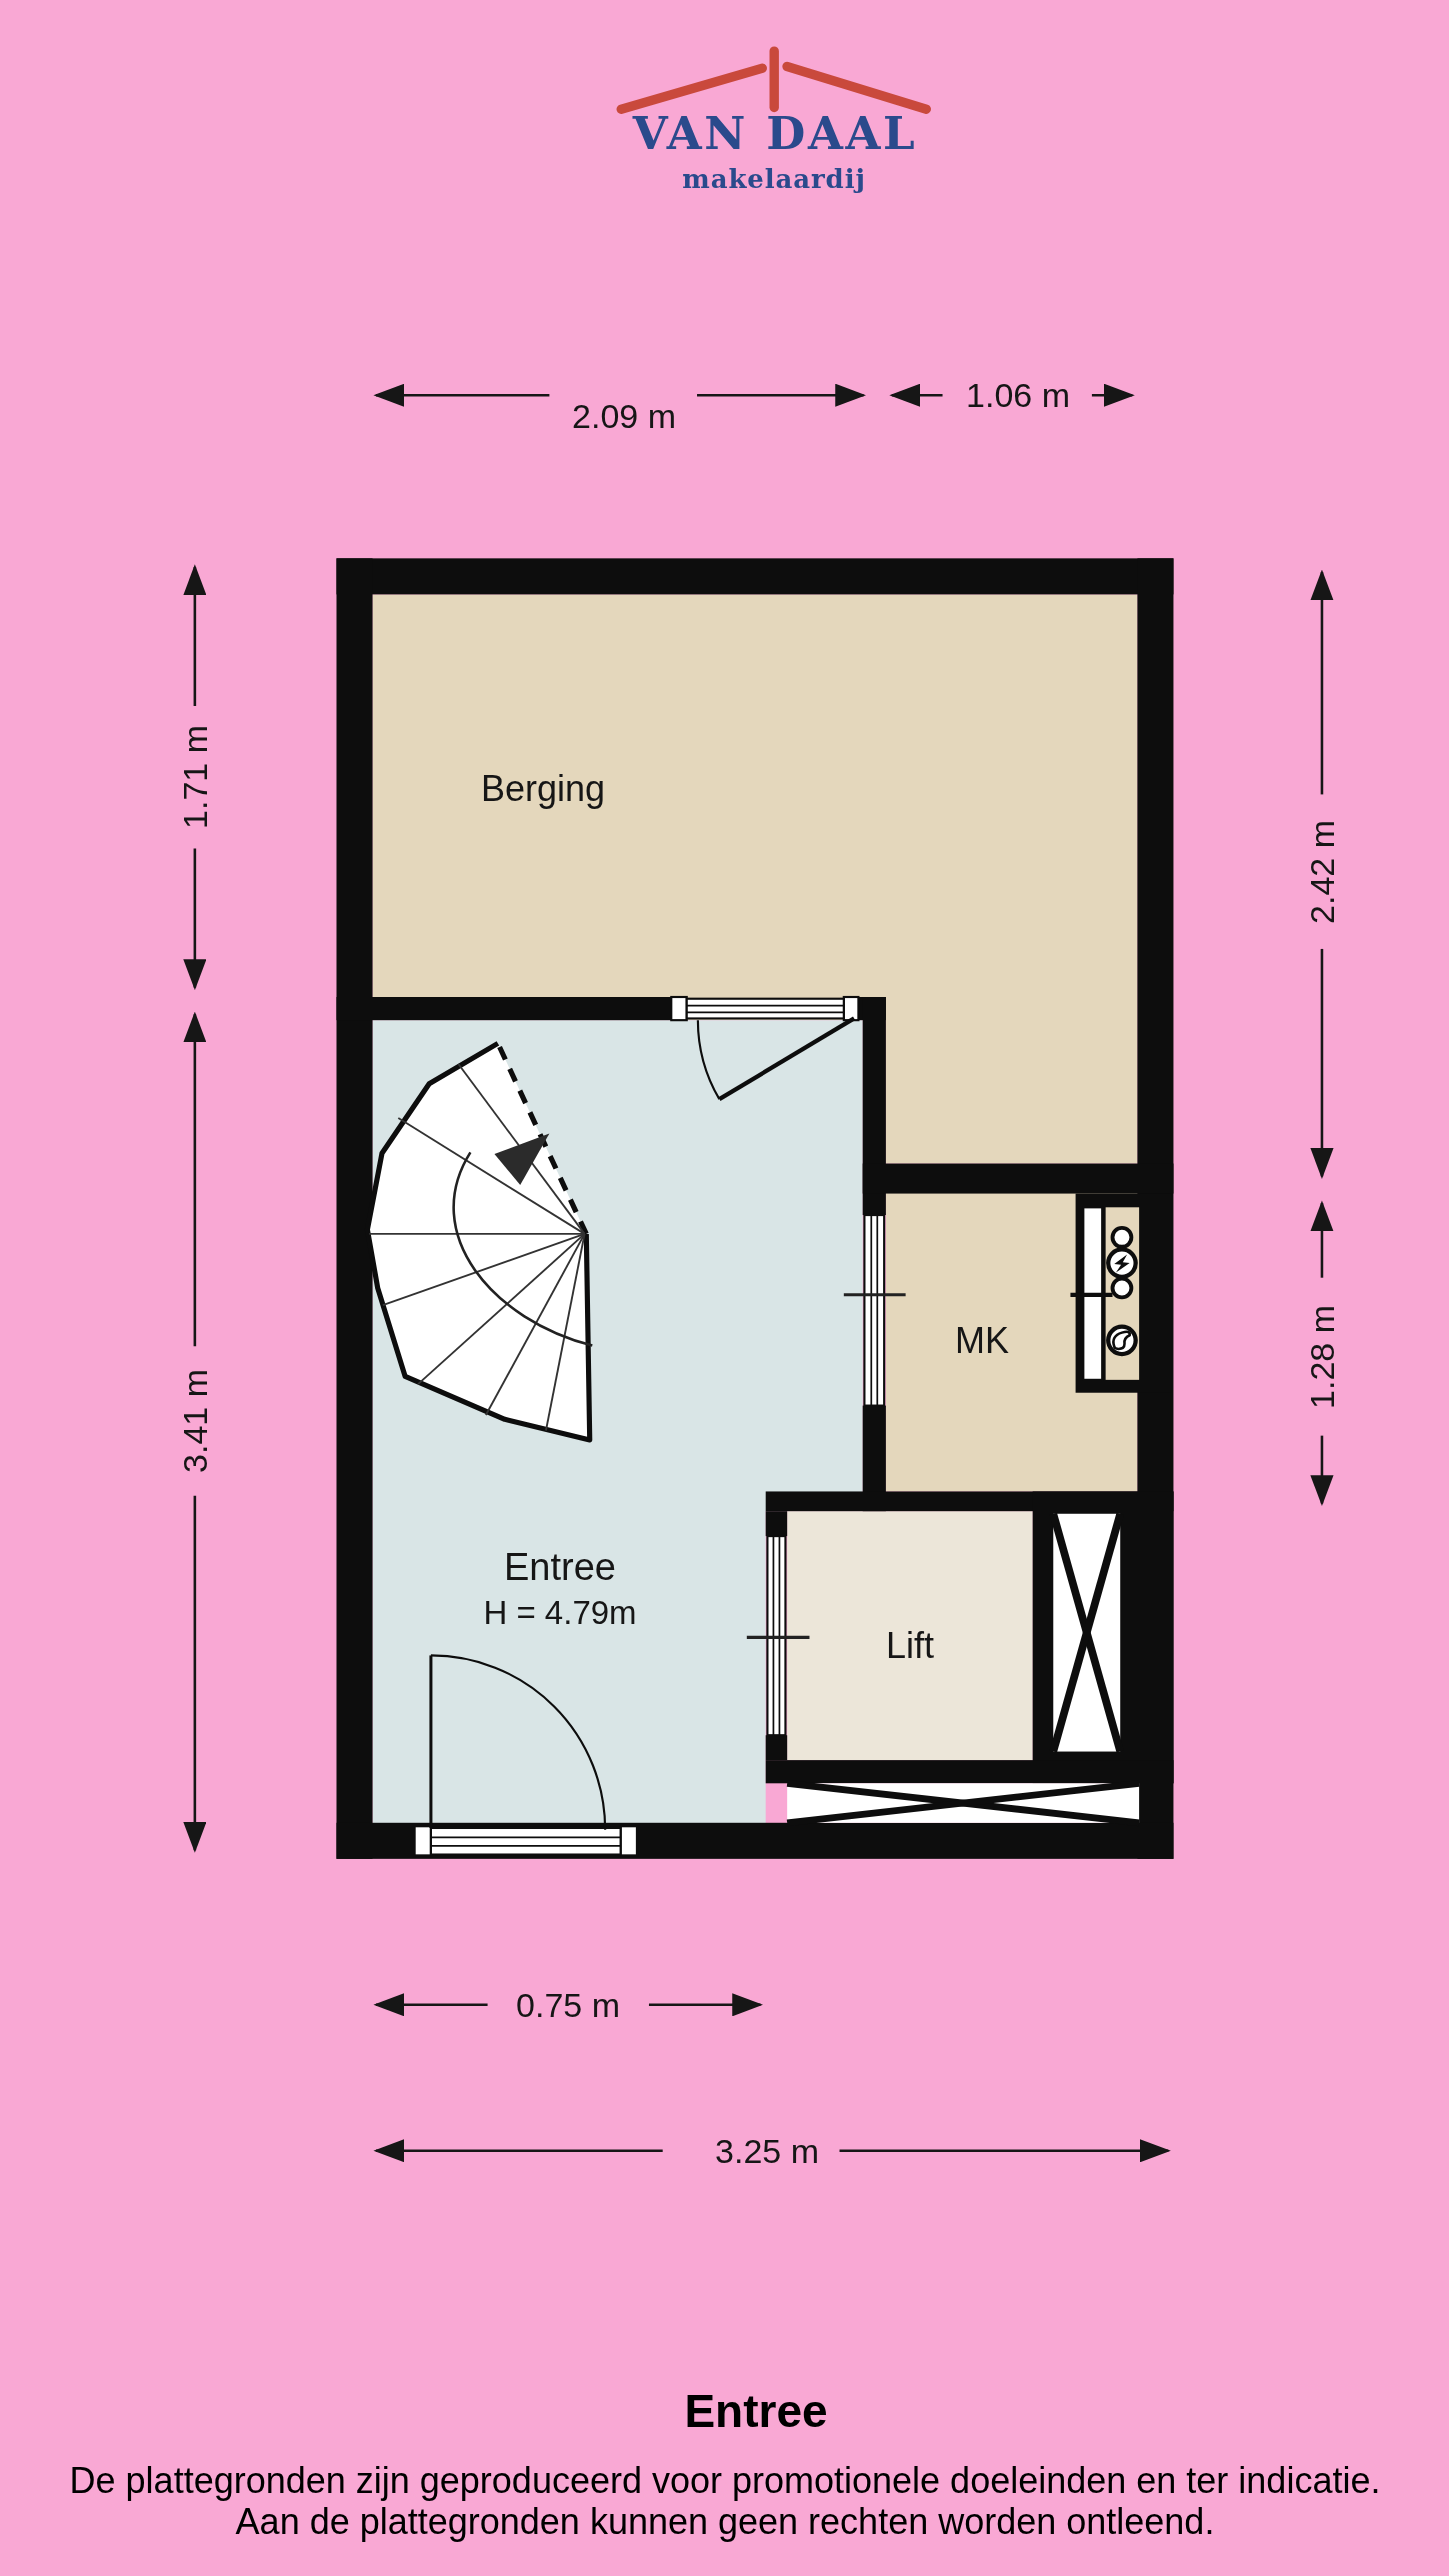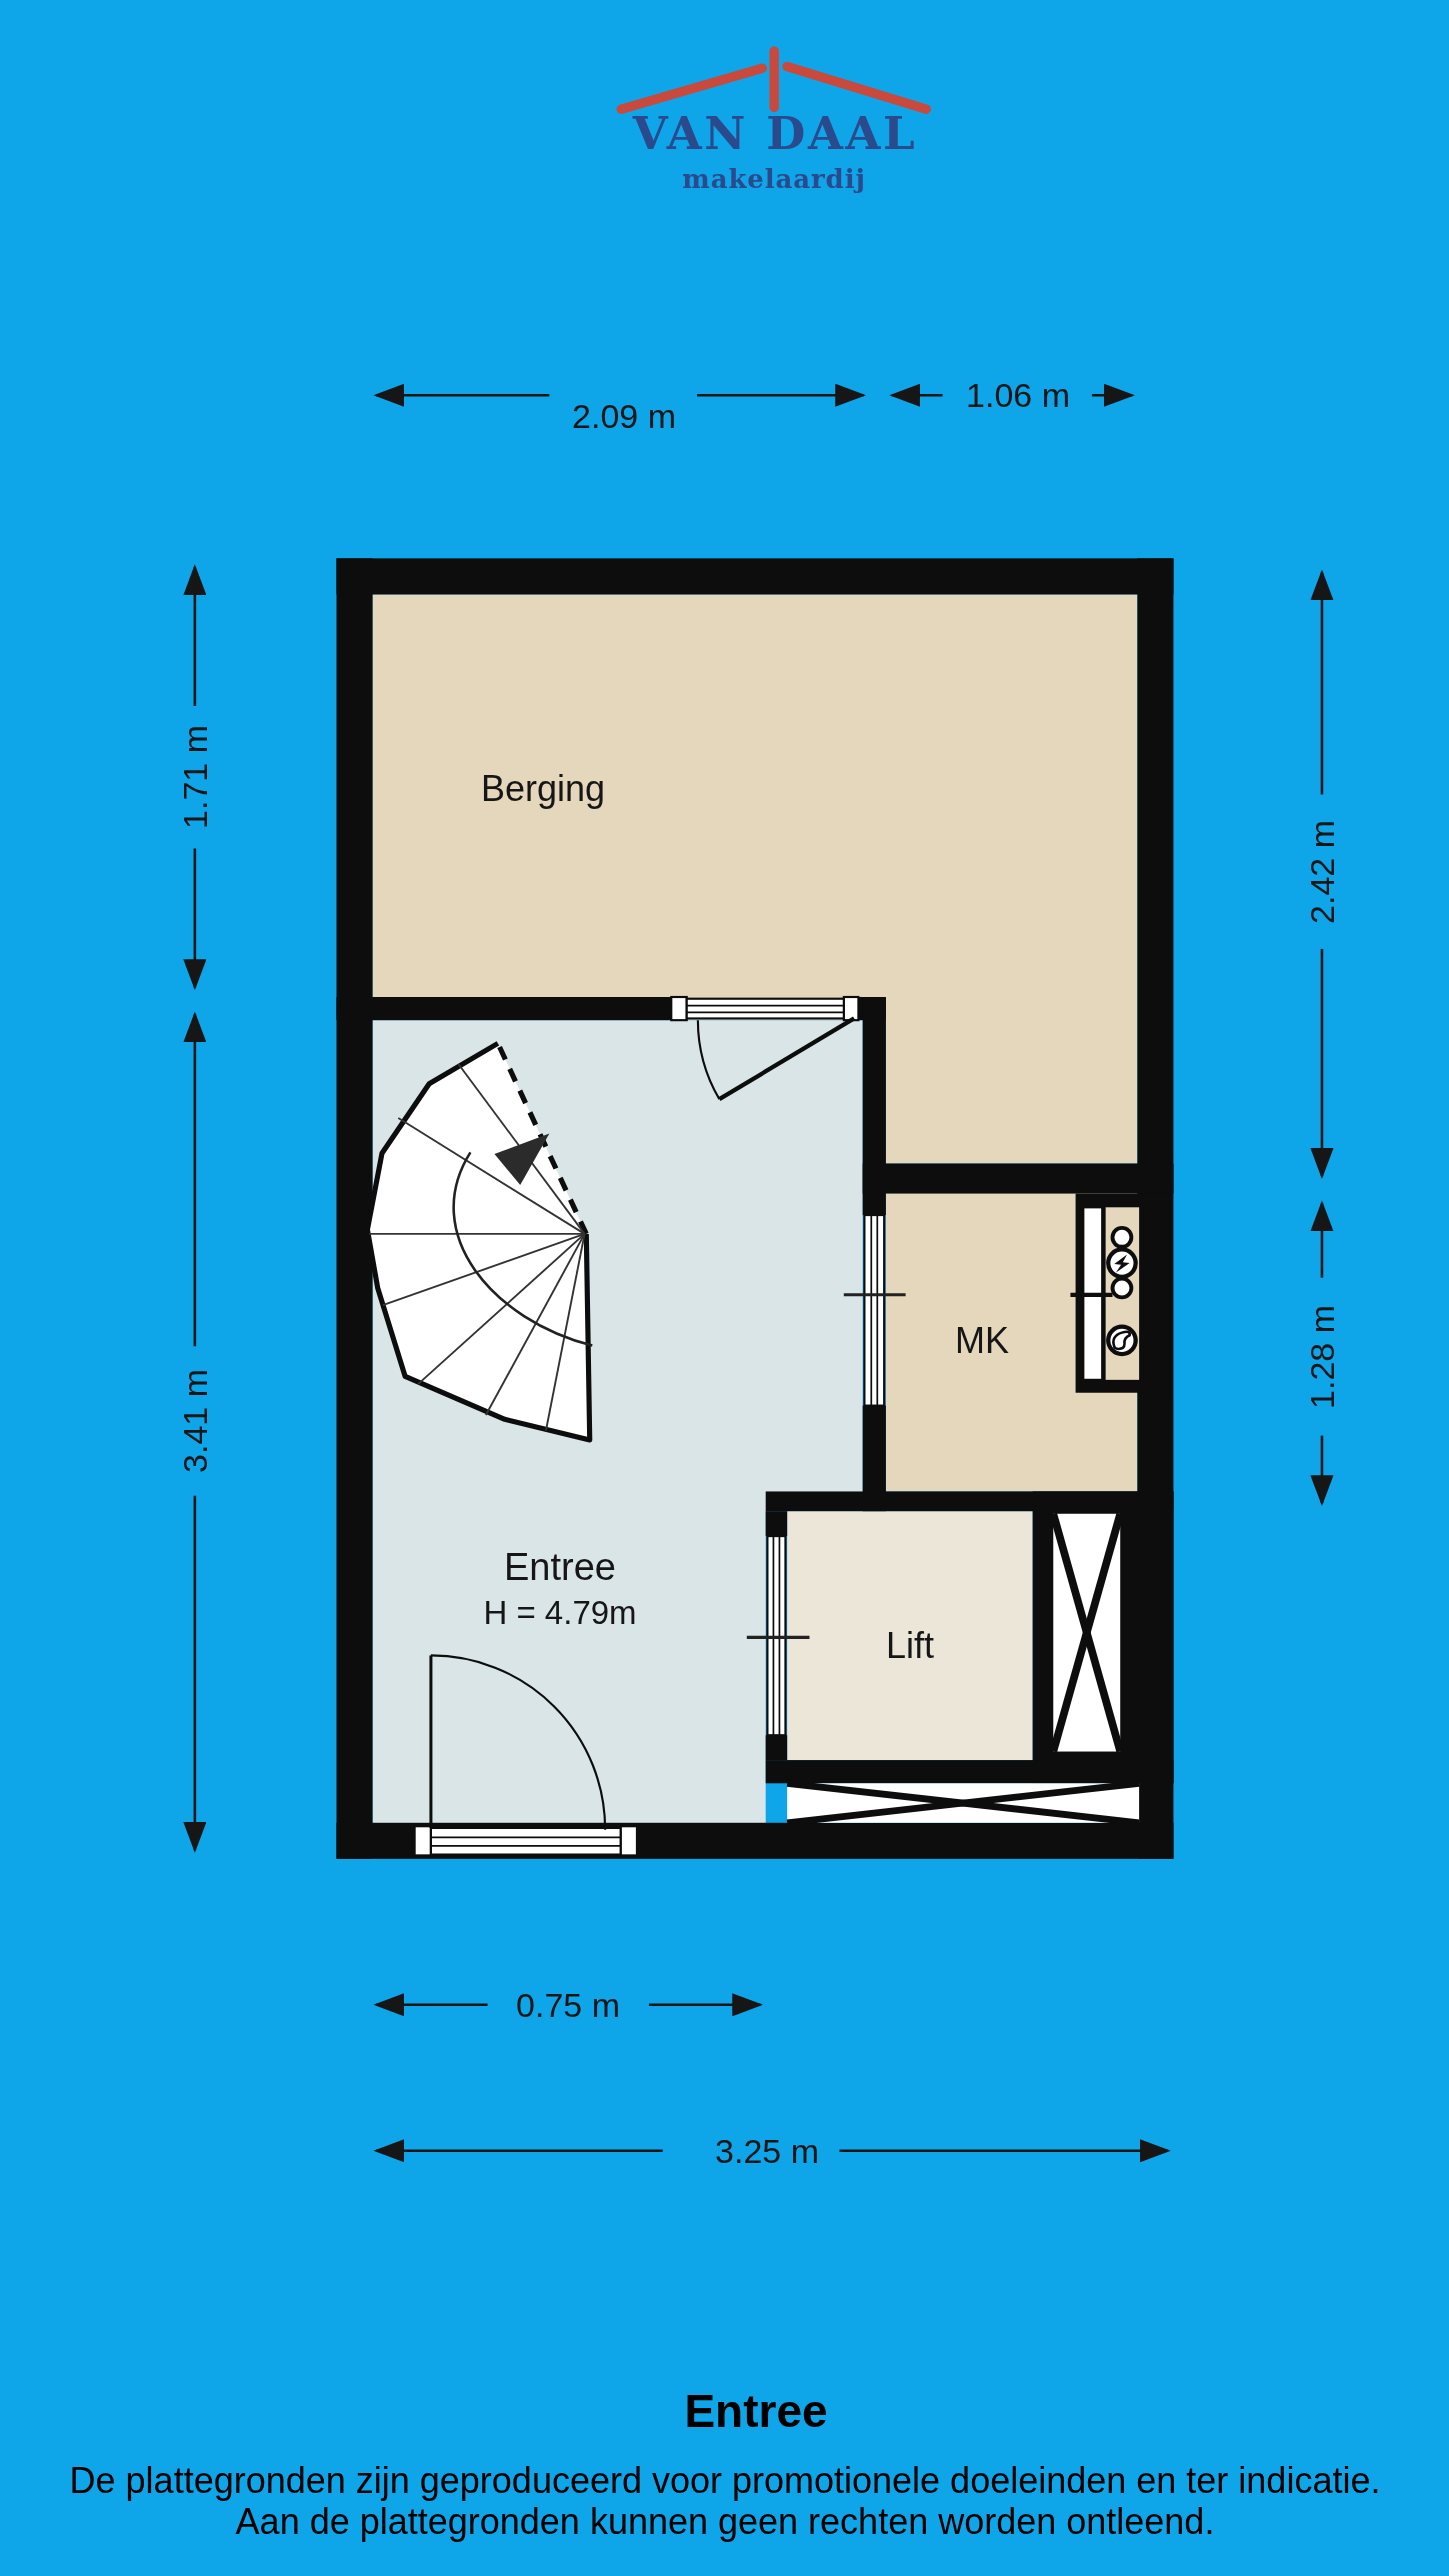--- a/index.html
+++ b/index.html
@@ -1,16 +1,16 @@
 <!DOCTYPE html>
 <html style="font-size:13.7px"><head>
 <meta charset="utf-8">
 <style>
   html,body{margin:0;padding:0;background:#ffffff;}
-  #page{position:relative;width:1449px;height:2576px;background:#0ea5e9;overflow:hidden;
+  #page{position:relative;width:1449px;height:2576px;background:#f9a8d4;overflow:hidden;
         font-family:"Liberation Sans",sans-serif;}
   #plan-svg{position:absolute;left:0;top:0;}
   .lbl{position:absolute;transform:translate(-50%,-50%);white-space:nowrap;color:#111;}
   .rot{transform:translate(-50%,-50%) rotate(-90deg);}
   .dim{font-size:34px;color:#161616;}
   .room{font-size:36px;color:#161616;}
   .logo-name{font-family:"DejaVu Serif",serif;font-weight:bold;font-size:45px;
              letter-spacing:2.6px;color:#2a4a8c;}
   .logo-tag{font-family:"DejaVu Serif",serif;font-weight:bold;font-size:26px;
             letter-spacing:0.9px;color:#2a4a8c;}

